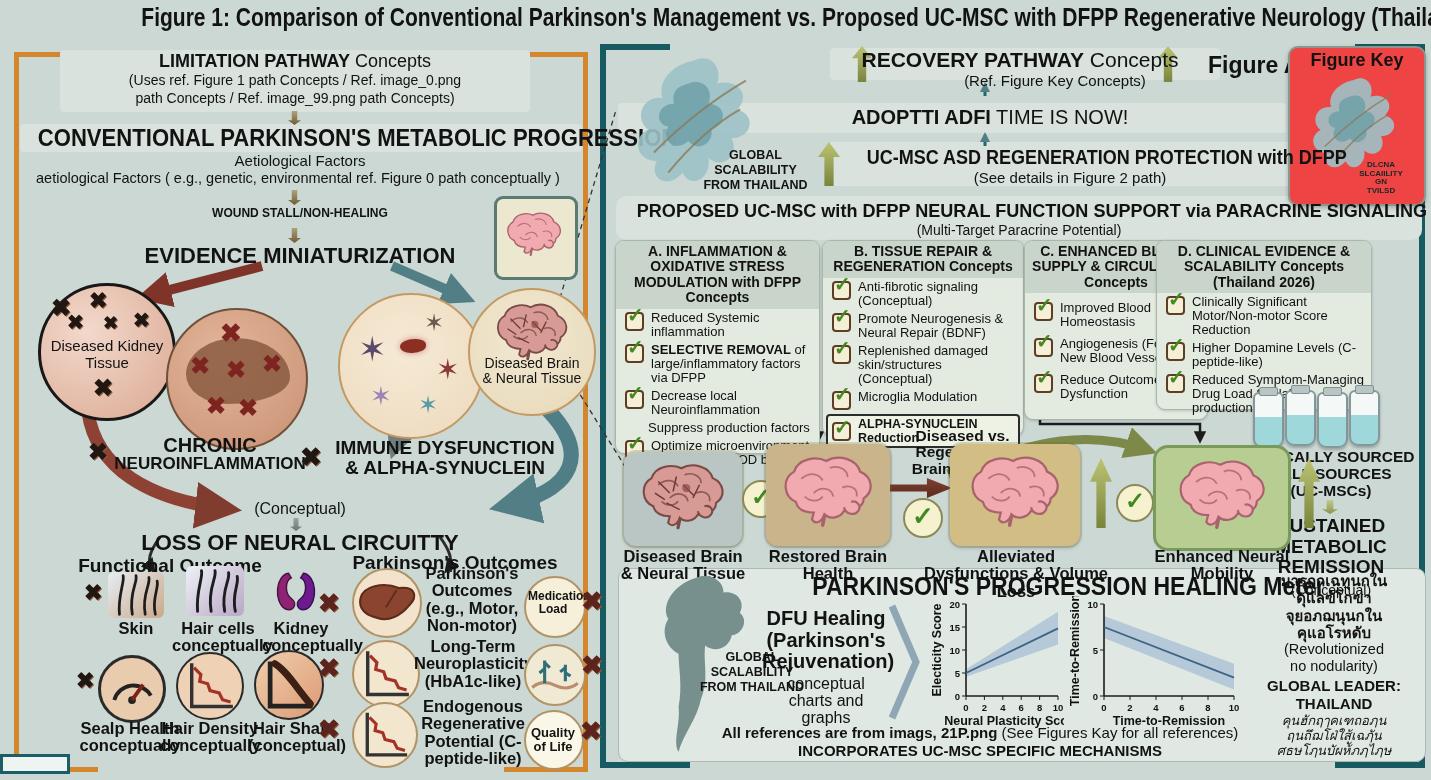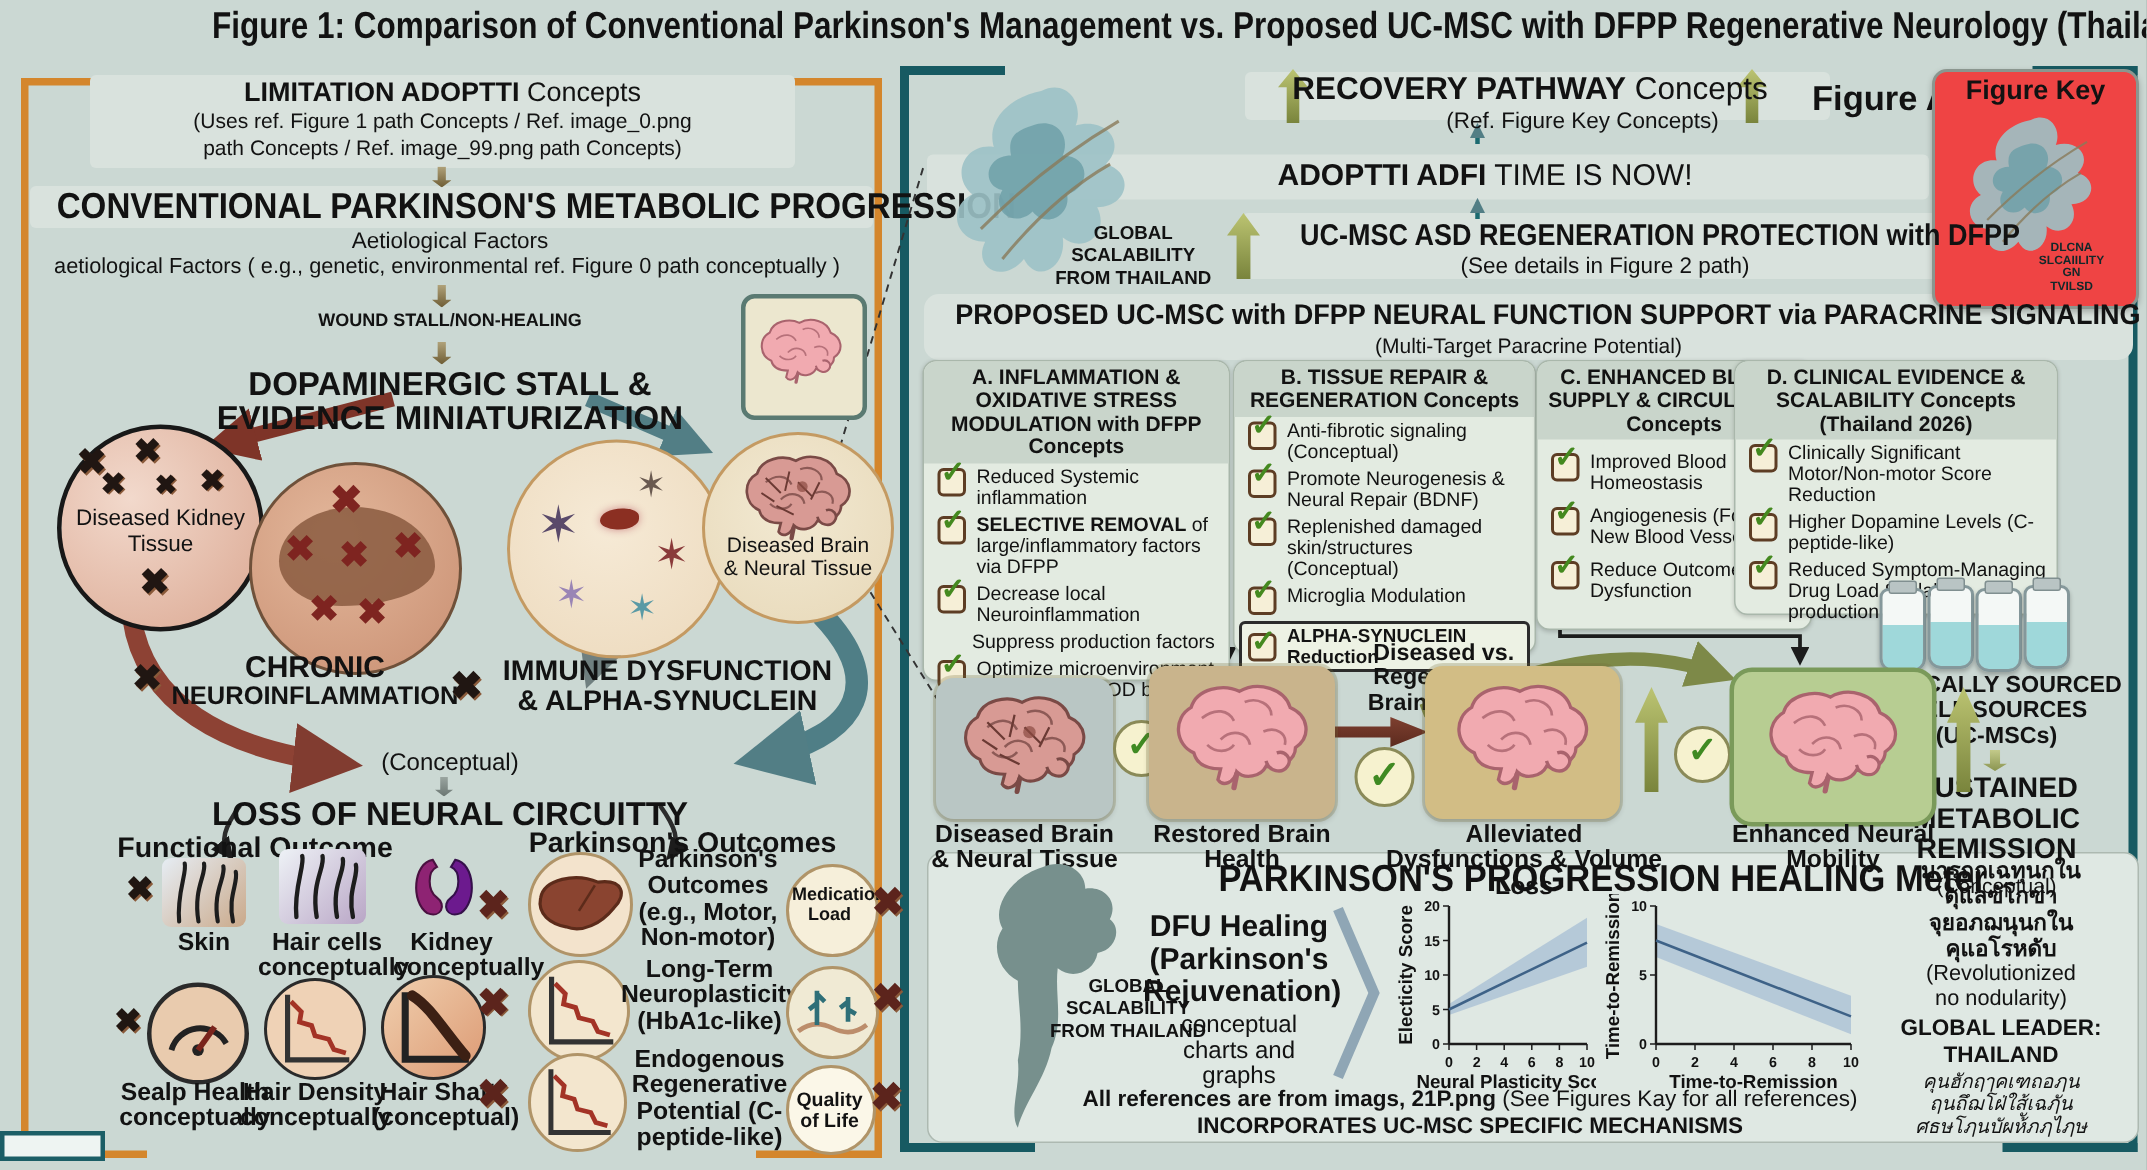--- a/index.html
+++ b/index.html
@@ -99,40 +99,39 @@
     <path d="M666,426 L666,446" stroke="#1c1c1c" stroke-width="2.5" fill="none" marker-end="url(#ahblk)"></path>
     <path d="M818,422 L818,440" stroke="#1c1c1c" stroke-width="2.5" fill="none" marker-end="url(#ahblk)"></path>
     <path d="M1040,416 V424 H1200 V440" stroke="#1c1c1c" stroke-width="2.5" fill="none" marker-end="url(#ahblk)"></path>
     <path d="M948,474 C1040,438 1090,430 1148,450" stroke="#77833d" stroke-width="9" fill="none" marker-end="url(#aholive)" opacity=".92"></path>
     <path d="M1012,350 L1026,358 L1012,366 Z" fill="#8a9898"></path>
     <path d="M985,86 L985,97" stroke="#1b6a70" stroke-width="3" fill="none" marker-end="url(#ahteal)" transform="rotate(180 985 91)"></path>
     <path d="M985,146 L985,135" stroke="#1b6a70" stroke-width="3" fill="none" marker-end="url(#ahteal)"></path>
   </svg>
 
   <div class="t ctr" style="left:60px;top:51px;width:470px;font-size:18px;">
-    <span class="b">LIMITATION ADOPTTI</span><span> Concepts</span>
+    <span class="b">LIMITATION PATHWAY</span><span> Concepts</span>
   </div>
   <div class="t ctr" style="left:60px;top:72px;width:470px;font-size:14px;line-height:1.25;">
     <div>(Uses ref. Figure 1 path Concepts / Ref. image_0.png</div>
     <div>path Concepts / Ref. image_99.png path Concepts)</div>
   </div>
   <div class="dnarrow" style="left:288px;top:111px;width:13px;height:14px;"></div>
 
   <div class="t ctr" style="left:10px;top:124px;width:580px;font-size:24px;font-weight:bold;">
     <span class="cond" style="transform:scaleX(.92);">CONVENTIONAL PARKINSON'S METABOLIC PROGRESSION</span>
   </div>
   <div class="t ctr" style="left:10px;top:152px;width:580px;font-size:15px;">Aetiological Factors</div>
   <div class="t ctr" style="left:0px;top:170px;width:596px;font-size:14.5px;">aetiological Factors ( e.g., genetic, environmental ref. Figure 0 path conceptually )</div>
   <div class="dnarrow" style="left:288px;top:190px;width:13px;height:15px;"></div>
 
   <div class="t ctr" style="left:10px;top:206px;width:580px;font-size:12px;font-weight:bold;">WOUND STALL/NON-HEALING</div>
   <div class="dnarrow" style="left:288px;top:228px;width:13px;height:15px;"></div>
 
   <div class="t ctr" style="left:90px;top:244px;width:420px;font-size:22px;font-weight:bold;line-height:1.05;">
-    <div>DOPAMINERGIC STALL &amp;</div>
     <div>EVIDENCE MINIATURIZATION</div>
   </div>
 
   <div class="t" style="left:494px;top:196px;width:78px;height:78px;background:#ece7cf;border:3px solid #5a7a72;border-radius:9px;">
     <div class="brain" style="left:4px;top:8px;width:66px;height:56px;"><svg viewBox="0 0 120 92" width="100%" height="100%" preserveAspectRatio="xMidYMid meet">
           <path d="M24,56 C10,50 8,30 22,22 C26,8 46,4 58,10 C72,2 92,8 96,22 C110,28 112,44 100,52 C100,62 88,68 78,66 C74,74 62,76 56,70 C54,78 46,82 42,76 L44,68 C32,68 26,64 24,56 Z" fill="#f1aab0" stroke="#a9636d" stroke-width="2.5"></path>
           <path d="M30,30 C40,22 50,24 54,32 M44,46 C52,38 64,40 66,50 M62,18 C72,14 82,20 82,28 M76,40 C86,36 94,42 92,50 M34,50 C40,56 50,56 54,50" fill="none" stroke="#a9636d" stroke-width="2" opacity="0.8"></path>
           <path d="M78,62 C80,70 90,72 94,66 C98,60 92,54 86,56" fill="#f1aab0" stroke="#a9636d" stroke-width="2.5"></path>
           <path d="M56,72 L54,82" stroke="#a9636d" stroke-width="4" stroke-linecap="round"></path>
         </svg></div>

